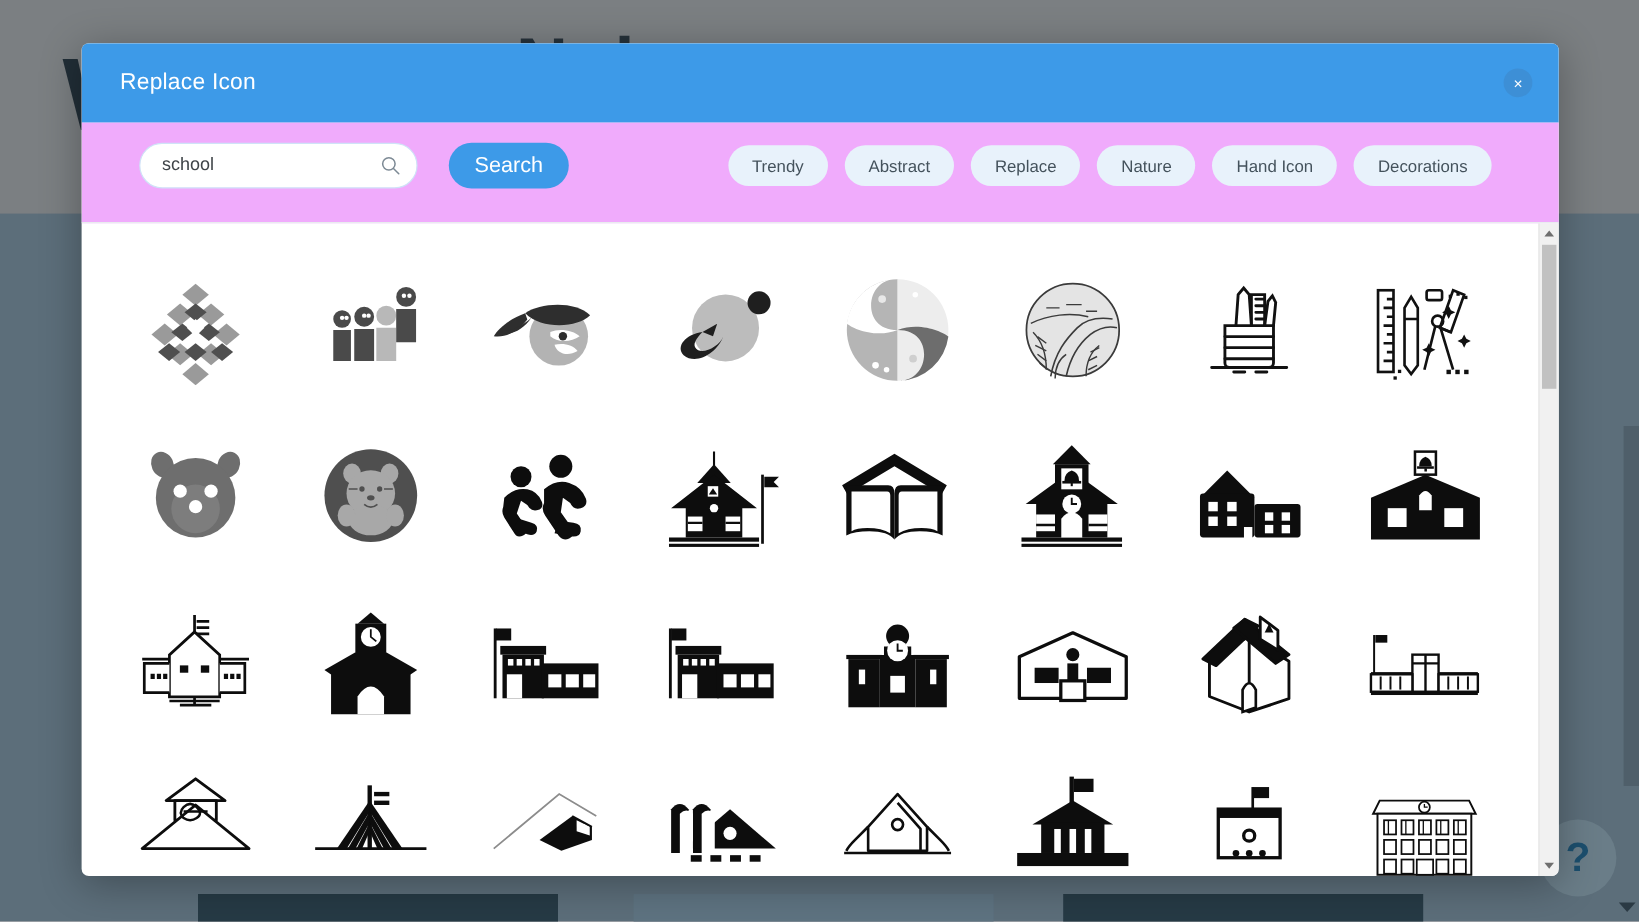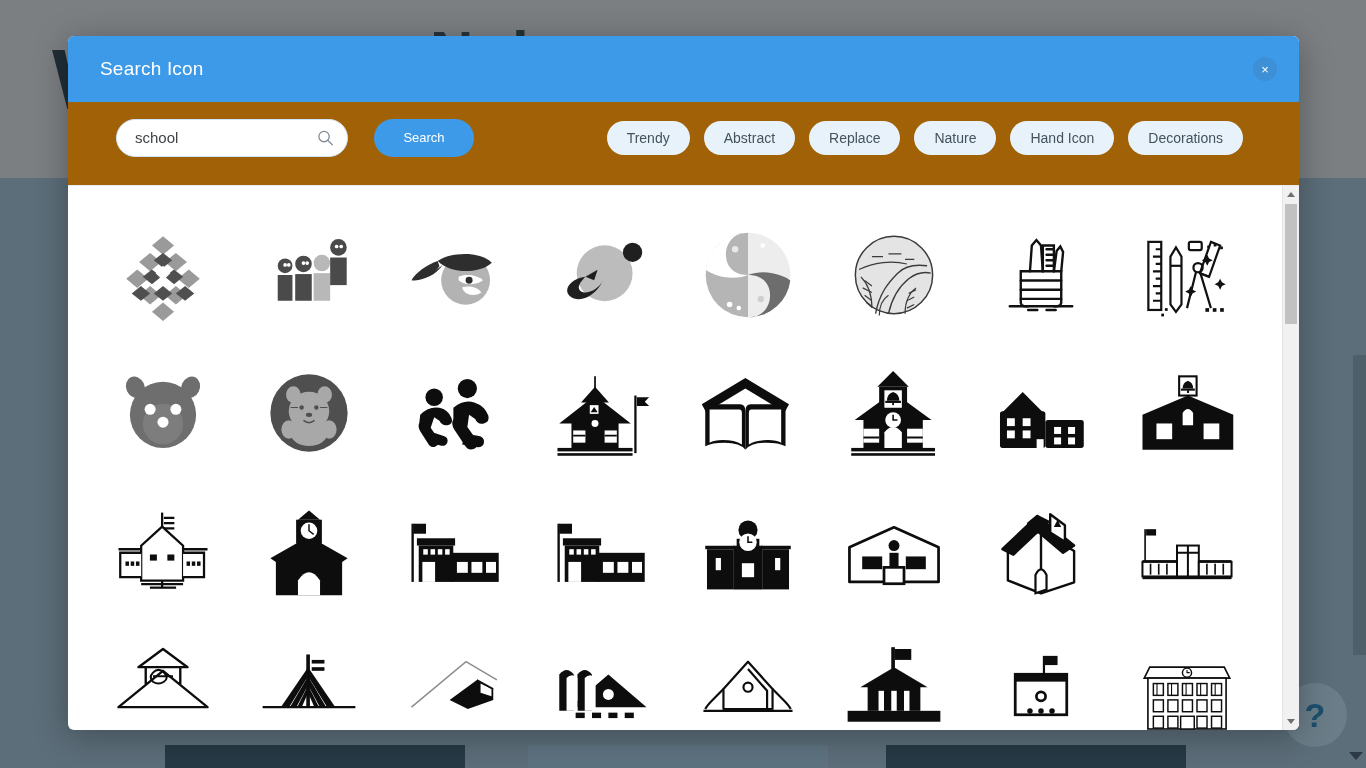--- a/index.html
+++ b/index.html
@@ -78,21 +78,21 @@
     background:#3d8fd6;
     border:none; cursor:pointer;
     display:flex; align-items:center; justify-content:center;
     color:#ffffff; font-size:13px; line-height:1;
     padding:0;
   }
 
   
   #toolbar {
     flex:0 0 84px; height:84px;
-    background:#a16207;
+    background:#f0abfc;
     border-bottom:1px solid #e9ecef;
     display:flex; align-items:center;
     padding:0 22px 12px 48px;
   }
   #search-wrap {
     position:relative; width:232px; height:38px;
   }
   #search-input {
     width:232px; height:38px;
     border:1px solid #cfe3f7; border-radius:19px;
@@ -104,21 +104,21 @@
   #search-icon {
     position:absolute; right:14px; top:50%; transform:translateY(-50%);
     width:17px; height:17px; pointer-events:none;
   }
   #search-button {
     margin-left:26px;
     width:100px; height:38px;
     border:none; border-radius:19px;
     background:#3d9ae8; color:#ffffff;
     font-family:"Liberation Sans", sans-serif;
-    font-size:13px; cursor:pointer;
+    font-size:18px; cursor:pointer;
   }
   #categories {
     margin-left:auto; display:flex; gap:14px;
     padding-right:34px;
   }
   .category-pill {
     height:34px; padding:0 20px;
     border:none; border-radius:17px;
     background:#e8f2fb; color:#44525c;
     font-family:"Liberation Sans", sans-serif;
@@ -185,21 +185,21 @@
 <div class="bg-card" id="bg-card-1"></div>
 <div class="bg-card" id="bg-card-2"></div>
 <div class="bg-card" id="bg-card-3"></div>
 <div id="bg-side-panel"></div>
 <div id="bg-help">?</div>
 <div class="bg-caret" id="bg-caret-1"></div>
 
 <div id="modal">
 
   <div id="modal-header">
-    <div id="modal-title">Search Icon</div>
+    <div id="modal-title">Replace Icon</div>
     <button id="close-button">×</button>
   </div>
 
   <div id="toolbar">
     <div id="search-wrap">
       <input id="search-input" type="text" value="school" style="">
       <svg id="search-icon" viewBox="0 0 20 20">
         <circle cx="8.3" cy="8.3" r="6.1" fill="none" stroke="#7d8a95" stroke-width="1.5"></circle>
         <line x1="12.8" y1="12.8" x2="18" y2="18" stroke="#7d8a95" stroke-width="1.5" stroke-linecap="round"></line>
       </svg>

